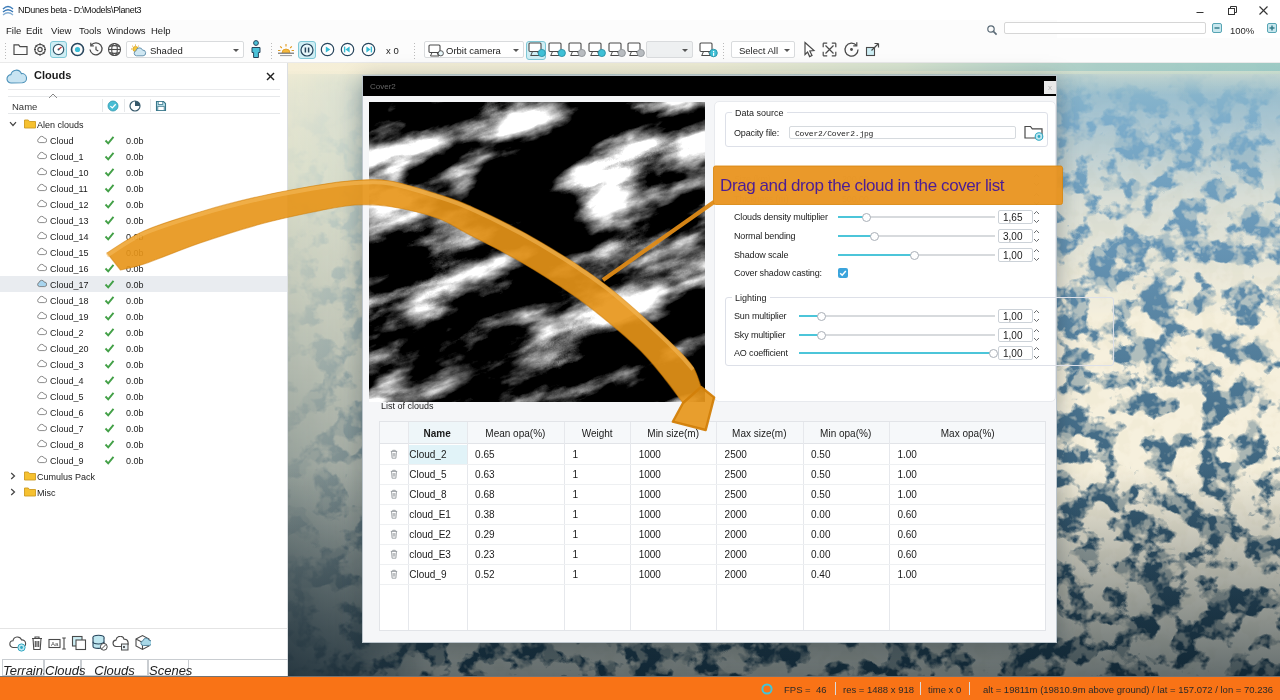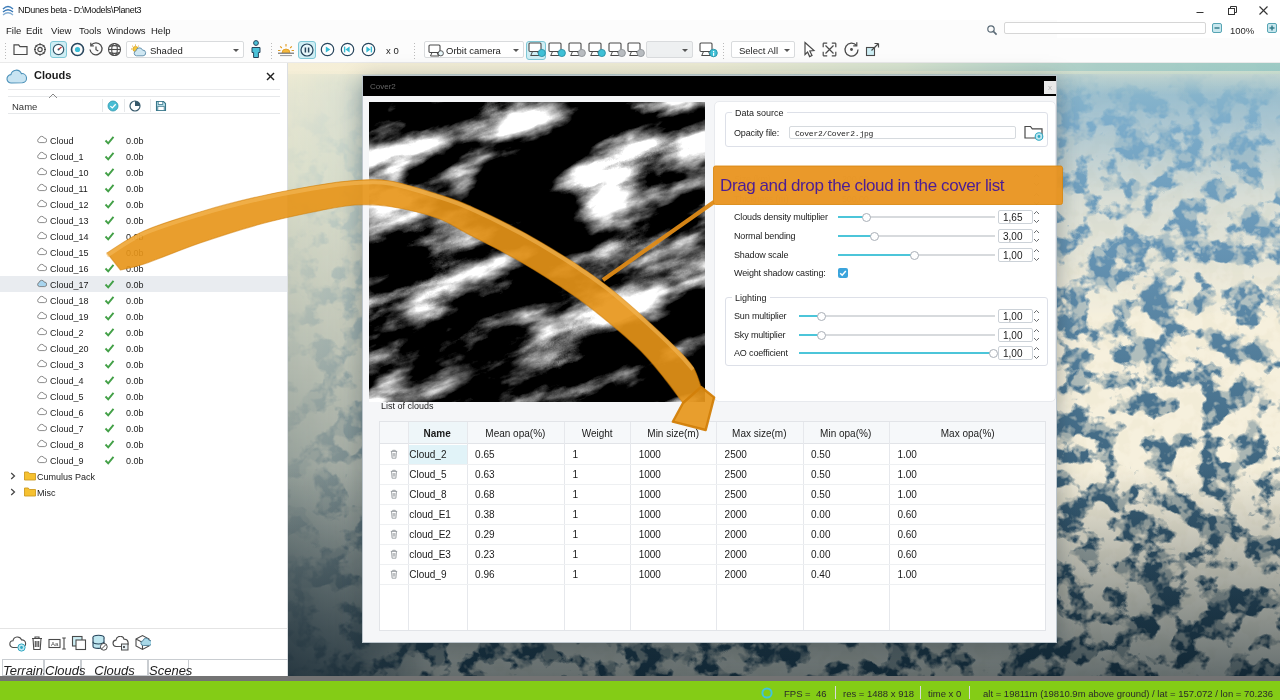--- a/index.html
+++ b/index.html
@@ -35,21 +35,21 @@
 .trow .sz { position:absolute; left:126px; top:3.5px; color:#222; }
 .trow.sel { background:#e9ecf0; }
 .frow { position:absolute; left:0; width:287px; height:16px; font-size:9px; color:#1a1a1a; }
 .frow .nm { position:absolute; left:37px; top:3.5px; }
 #lp-iconbar { position:absolute; left:0; top:565px; width:287px; height:31px; border-top:1px solid #e4e4e4; background:#fff; }
 #lp-tabs { position:absolute; left:0; top:596px; width:288px; height:17px; font-size:13px;font-style:italic; }
 .tab { position:absolute; top:0; height:17px; background:#fff; border:1px solid #c9cdd1; text-align:center; color:#222; padding-top:3px; }
 .tab.act { border-bottom:1px solid #fff; z-index:2; }
 
 
-#statusbar { position:absolute; left:0; top:676px; width:1280px; height:24px; background:#84cc16; border-top:5px solid #737373; font-size:9.5px; color:#2a2a2a; }
+#statusbar { position:absolute; left:0; top:676px; width:1280px; height:24px; background:#f97316; border-top:1px solid #737373; font-size:9.5px; color:#2a2a2a; }
 #statusbar .it { position:absolute; top:7px; }
 .ssep { position:absolute; top:5px; width:1px; height:13px; background:#dadadc; }
 
 
 #dialog { position:absolute; left:362px; top:75px; width:695px; height:568px; background:#f5f6f8; border:1px solid #bcc5cc; box-shadow:0 6px 22px rgba(20,40,50,0.38); }
 #dlg-title { position:absolute; left:0; top:0; width:693px; height:20px; background:#000000; }
 #dlg-title .t { position:absolute; left:7px; top:6px; font-size:8px; color:#666; }
 #dlg-close { position:absolute; left:681px; top:5px; width:12px; height:13px; background:#e9e9e9; color:#b5b5b5; font-size:8px; text-align:center; line-height:13px; }
 #dlg-img { position:absolute; left:6px; top:26px; width:336px; height:300px; background:#000; overflow:hidden; }
 #rightcard { position:absolute; left:351px; top:25px; width:342px; height:301px; background:#fff; border:1px solid #e8eaee; border-radius:5px; }
@@ -395,20 +395,29 @@
           <circle cx="6" cy="6" r="5" fill="#fff" stroke="#35586a" stroke-width="1.2"></circle>
           <path d="M6 1 A5 5 0 0 1 11 6 L6 6 Z" fill="#35586a"></path>
         </svg>
     <svg class="abs" style="left:147px;top:3px" width="12" height="12" viewBox="0 0 12 12">
           <path d="M1.5 1.5 h7 l2 2 v7 h-9 z" fill="#bfe4ee" stroke="#39778a" stroke-width="1.1"></path>
           <rect x="3.2" y="1.5" width="4.6" height="3" fill="#fff" stroke="#39778a" stroke-width="0.8"></rect>
           <rect x="2.8" y="6.3" width="6.4" height="4.2" fill="#fff" stroke="#39778a" stroke-width="0.8"></rect>
         </svg>
   </div>
   <div id="tree">
+        <div class="frow" style="top:1px">
+          <svg class="abs" style="left:9px;top:5px" width="8" height="6">
+            <path d="M1 1.2 L4 4.5 L7 1.2" fill="none" stroke="#444" stroke-width="1.2"></path>
+          </svg>
+          <svg class="abs" style="left:24px;top:3px" width="12" height="10" viewBox="0 0 12 10">
+            <path d="M0.5 9 V1 h3.8 l1.1 1.5 h6.1 V9 z" fill="#f6c130" stroke="#cd9b22" stroke-width="0.9"></path>
+          </svg>
+          <span class="nm">Alen clouds</span>
+        </div>
         <div class="trow" style="top:17px">
           <svg class="abs" style="left:37px;top:3px" width="10" height="9" viewBox="0 0 12 10">
             <path d="M3 8.7 a2.5 2.5 0 0 1 -0.4 -4.9 a3.1 3.1 0 0 1 6 -0.5 a2.6 2.6 0 0 1 0.6 5.4 z" fill="#fff" stroke="#666" stroke-width="0.9"></path>
           </svg>
           <span class="nm">Cloud</span>
           <svg class="abs" style="left:104px;top:3px" width="11" height="10" viewBox="0 0 11 10">
             <path d="M1.5 5.5 L4.2 8.3 L9.5 1.8" fill="none" stroke="#43a047" stroke-width="1.9"></path>
           </svg>
           <span class="sz">0.0b</span>
         </div>
@@ -779,28 +788,28 @@
       </div>
   <div class="spin" style="left:635px;top:172px;">
         <div class="v">1,00</div>
       </div>
   <div class="spinarrows" style="left:670px;top:172px">
         <svg width="7" height="14">
           <path d="M1 4 L3.5 1.5 L6 4 M1 10 L3.5 12.5 L6 10" fill="none" stroke="#6b6e71" stroke-width="1"></path>
         </svg>
       </div>
 
-  <div class="flabel" style="left:371px;top:192px;">Weight shadow casting:</div>
+  <div class="flabel" style="left:371px;top:192px;">Cover shadow casting:</div>
   <div class="abs" style="left:475px;top:192px;width:10px;height:10px;background:#3ba4dc;border-radius:2px;">
     <svg width="10" height="10">
           <path d="M2.2 5.2 L4.2 7.2 L7.8 3" fill="none" stroke="#fff" stroke-width="1.5"></path>
         </svg>
   </div>
 
-  <div class="group" style="left:362px;top:220.5px;width:323px;height:69px;">
+  <div class="group" style="left:362px;top:220.5px;width:389px;height:69px;">
     <div class="glabel">Lighting</div>
   </div>
   <div class="flabel" style="left:371px;top:235px;">Sun multiplier</div>
   <div class="slider" style="left:436px;top:234px;width:196px;">
         <div class="track"></div>
         <div class="fill" style="width:23px"></div>
         <div class="handle" style="left:18px"></div>
       </div>
   <div class="spin" style="left:635px;top:233px;">
         <div class="v">1,00</div>
@@ -939,21 +948,21 @@
         <div class="tcell" style="left:344.6px;top:126.5px">2000</div>
         <div class="tcell" style="left:431px;top:126.5px">0.00</div>
         <div class="tcell" style="left:517.4px;top:126.5px">0.60</div>
         <div class="hline" style="top:162px"></div>
         <div class="abs" style="left:10px;top:147px">
           <svg width="8" height="10" viewBox="0 0 8 10">
             <path d="M0.8 2.4 h6.4 M2.7 2.4 V1.3 h2.6 v1.1 M1.5 2.4 L2.1 9.2 h3.8 L6.5 2.4 M3.2 4 v3.6 M4.8 4 v3.6" fill="none" stroke="#8a8f94" stroke-width="0.8"></path>
           </svg>
         </div>
         <div class="tcell" style="left:29.2px;top:146.5px">Cloud_9</div>
-        <div class="tcell" style="left:95.1px;top:146.5px">0.96</div>
+        <div class="tcell" style="left:95.1px;top:146.5px">0.52</div>
         <div class="tcell" style="left:192.6px;top:146.5px">1</div>
         <div class="tcell" style="left:258.7px;top:146.5px">1000</div>
         <div class="tcell" style="left:344.6px;top:146.5px">2000</div>
         <div class="tcell" style="left:431px;top:146.5px">0.40</div>
         <div class="tcell" style="left:517.4px;top:146.5px">1.00</div>
       </div>
 </div>
 
 <svg id="overlay" width="1280" height="700">
   <line x1="714" y1="202" x2="603" y2="280" stroke="rgba(222,138,22,0.95)" stroke-width="4"></line>

